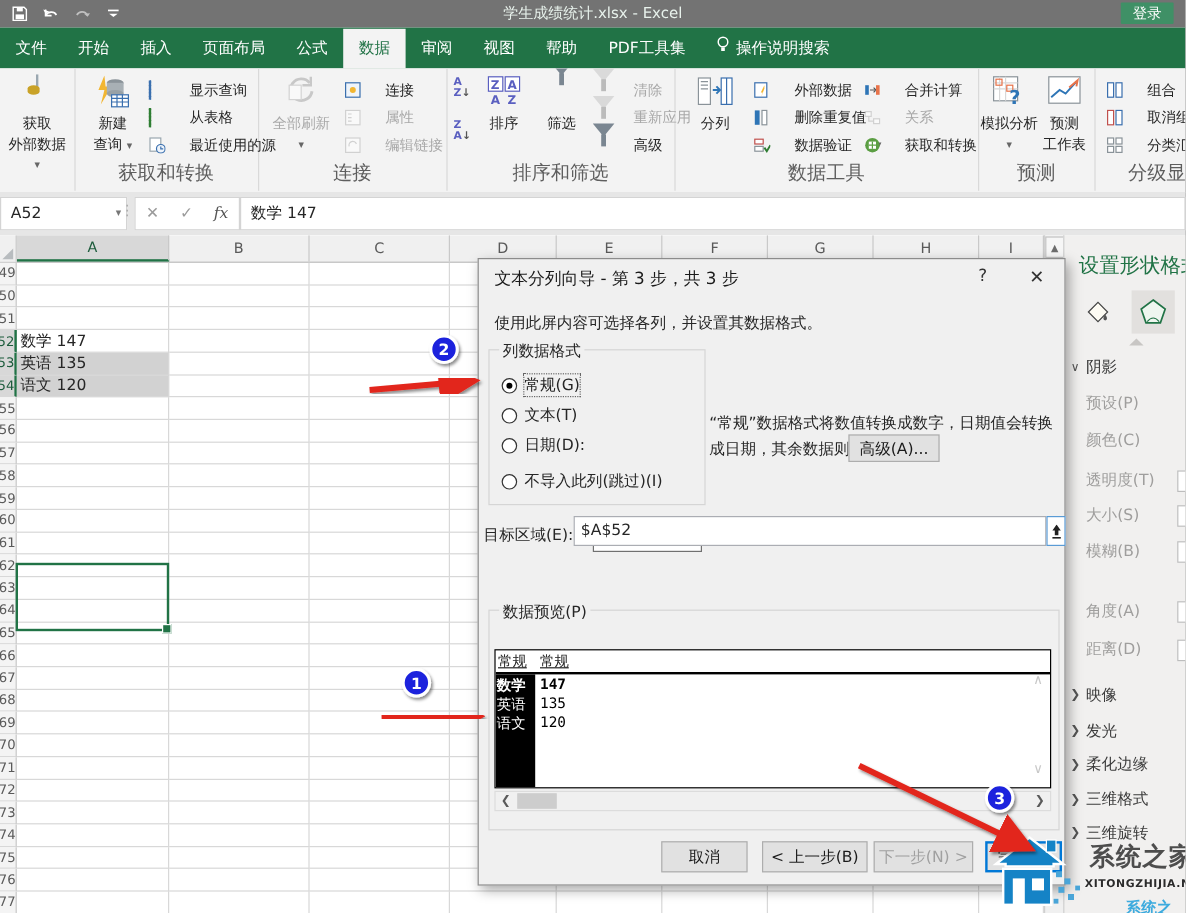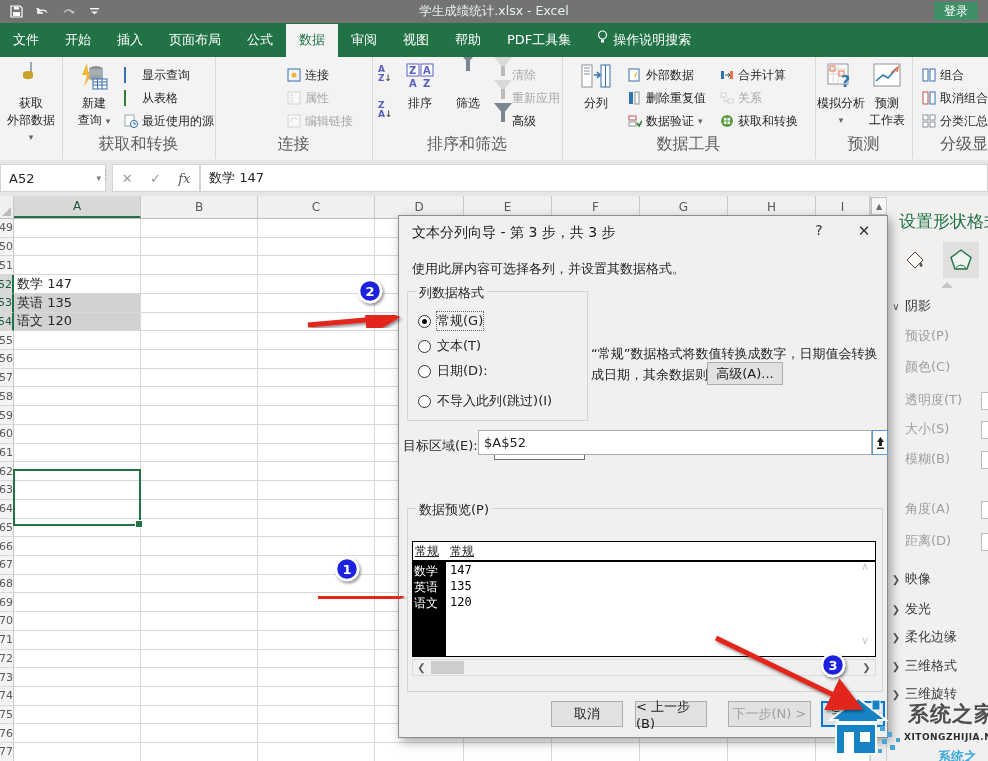--- a/index.html
+++ b/index.html
@@ -17,21 +17,21 @@
   .tabrow{position:absolute;left:0;top:23px;width:988px;height:34px;background:#217346;display:flex;align-items:flex-end;}
   .tab{color:#fff;font-size:13px;padding:7px 13px 8px 13px;cursor:default;white-space:nowrap;}
   .tab.sel{background:#f3f3f3;color:#217346;}
   .tab .bulb{display:inline-block;margin-right:5px;}
   
   .ribbon{position:absolute;left:0;top:57px;width:988px;height:103px;background:#f3f3f3;border-bottom:1px solid #c6c6c6;overflow:hidden;}
   .rgroup{position:absolute;top:0;height:102px;border-right:1px solid #d9d9d9;}
   .rglabel{position:absolute;bottom:4px;left:0;right:0;text-align:center;font-size:16px;color:#5e5e5e;white-space:nowrap;}
   .rbig{position:absolute;top:6px;width:48px;text-align:center;font-size:12px;color:#262626;}
   .rbig .ric{display:block;height:30px;margin-bottom:2px;}
-  .rsmall{position:absolute;height:20px;display:flex;align-items:center;gap:4px;font-size:12px;white-space:nowrap;color:#262626;}
+  .rsmall{position:absolute;height:20px;display:flex;align-items:center;gap:20px;font-size:12px;white-space:nowrap;color:#262626;}
   .rsmall.dis,.rbig.dis{color:#a8a8a8;}
   .car{font-size:9px;color:#666;}
   .ic14{display:inline-block;width:14px;height:14px;position:relative;}
   
   .doc{background:#fff;border:1px solid #9aa7b0;width:11px;height:13px;margin:auto;position:relative;}
   .cyl{position:absolute;width:10px;height:8px;background:#c9a227;border-radius:50%/35%;right:-2px;bottom:-2px;}
   .tbl{background:#fff;border:1px solid #3a6fae;width:12px;height:10px;margin:2px auto;
        background-image:linear-gradient(#3a6fae 1px,transparent 1px),linear-gradient(90deg,#3a6fae 1px,transparent 1px);background-size:4px 3px;}
   .funnel{width:0;height:0;border-left:9px solid transparent;border-right:9px solid transparent;border-top:11px solid #7a8691;margin:4px auto 0;position:relative;}
   .funnel:after{content:"";position:absolute;left:-2px;top:-2px;width:4px;height:10px;background:#7a8691;}
@@ -222,20 +222,30 @@
               <circle cx="10" cy="10" r="3.6" fill="#eef4fb" stroke="#3a6fae"></circle>
               <path d="M10 8 v2 h2" stroke="#3a6fae" fill="none"></path>
             </svg>
         </span>
         <span>最近使用的源</span>
       </div>
       <div class="rglabel">获取和转换</div>
     </div>
 
     <div class="rgroup" style="left:215px;width:157px">
+      <div class="rbig dis" style="left:10px;width:52px">
+        <span class="ric flag-dis">
+          <svg width="26" height="26" viewBox="0 0 26 26">
+              <path d="M20 6 A9 9 0 1 0 22 13" fill="none" stroke="#7fa3c7" stroke-width="2.4"></path>
+              <path d="M21 1 L21 8 L14 8" fill="none" stroke="#7fa3c7" stroke-width="2"></path>
+              <rect x="3" y="8" width="10" height="12" fill="#fff" stroke="#aab6bf"></rect>
+            </svg>
+        </span>
+        <span>全部刷新</span> <span class="car">▾</span>
+      </div>
       <div class="rsmall" style="left:72px;top:8px">
         <span class="ic14"><svg width="14" height="14" viewBox="0 0 14 14">
               <rect x="1" y="1" width="12" height="12" fill="#eef4fb" stroke="#3a6fae"></rect>
               <circle cx="7" cy="7" r="2.5" fill="#f2b632"></circle>
             </svg></span>
         <span>连接</span>
       </div>
       <div class="rsmall dis" style="left:72px;top:31px">
         <span class="ic14 flag-dis"><svg width="14" height="14" viewBox="0 0 14 14">
               <rect x="1" y="1" width="12" height="12" fill="#fff" stroke="#9fb4c6"></rect>
@@ -911,21 +921,21 @@
     <div class="gbox" style="left:8px;top:292px;width:474px;height:182px">
       <span class="gbox-label">数据预览(P)</span>
     </div>
     <div class="pv-table">
       <div class="pv-head">
         <span style="width:31px">常规</span>
         <span>常规</span>
       </div>
       <div class="pv-black"></div>
       <div id="pvrows">
-          <div class="pv-row" style="top: 21px;">
+          <div class="pv-row" style="top: 21px; font-weight: bold;">
             <span class="c1">数学</span>
             <span class="c2">147</span>
           </div>
           <div class="pv-row" style="top: 37px;">
             <span class="c1">英语</span>
             <span class="c2">135</span>
           </div>
           <div class="pv-row" style="top: 53px;">
             <span class="c1">语文</span>
             <span class="c2">120</span>
@@ -934,21 +944,21 @@
       <div class="pv-varrows" style="top:18px">∧</div>
       <div class="pv-varrows" style="top:92px">∨</div>
     </div>
     <div class="hscroll">
       <span class="hs-arrow">❮</span>
       <span class="hs-thumb"></span>
       <span class="hs-arrow" style="margin-left:auto">❯</span>
     </div>
 
     <div class="btn dlg-btn" style="left:152px;width:72px">取消</div>
-    <div class="btn dlg-btn" style="left:236px;width:72px">&lt; 上一步(B)</div>
+    <div class="btn dlg-btn" style="left:236px;width:88px">&lt; 上一步(B)</div>
     <div class="btn dlg-btn dis" style="left:329px;width:83px">下一步(N) &gt;</div>
     <div class="btn dlg-btn def" style="left:422px;width:64px">完成(F)</div>
   </div>
 
   <div class="wm">
     <svg width="84" height="68" viewBox="0 0 84 68" style="position:absolute;left:0;top:2px;">
       <path d="M10 28 L38 6 L66 28 L58 28 L58 30 L18 30 L18 28 Z" fill="#1583c6" stroke="#fff" stroke-width="2"></path>
       <rect x="52" y="8" width="8" height="10" fill="#1583c6" stroke="#fff"></rect>
       <rect x="16" y="32" width="40" height="30" fill="#1583c6" stroke="#fff" stroke-width="2"></rect>
       <rect x="24" y="40" width="10" height="22" fill="#fff"></rect>

